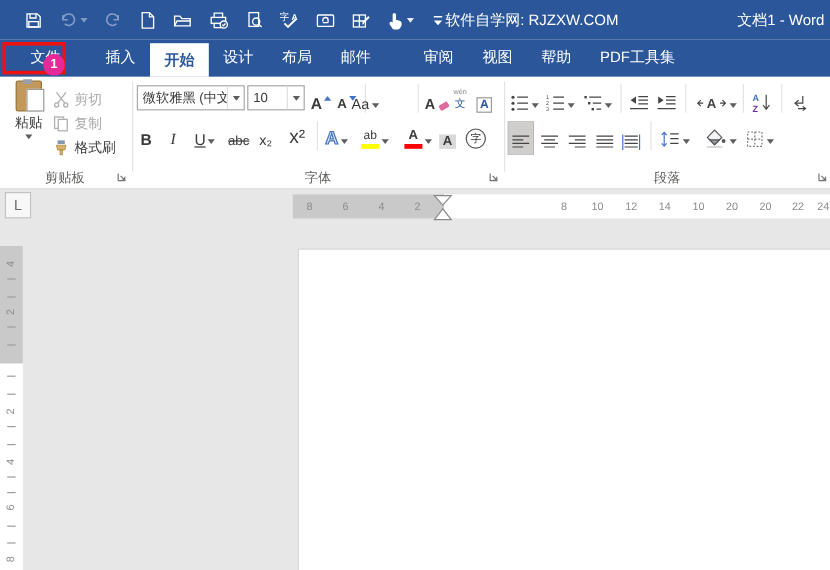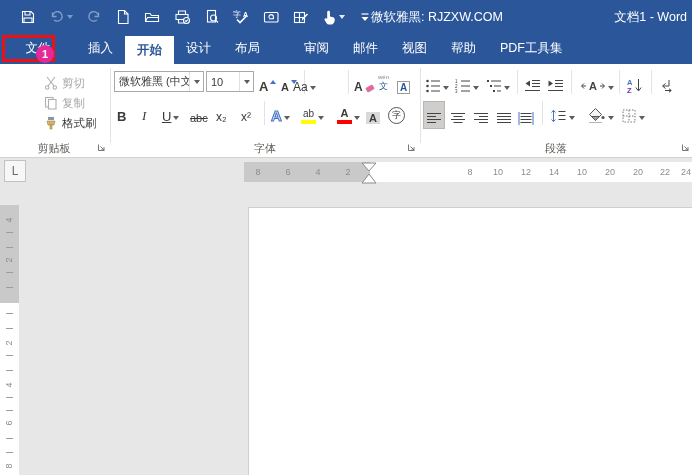--- a/index.html
+++ b/index.html
@@ -147,42 +147,50 @@
           </svg>
         <span class="wcar"></span>
       </span>
       <span class="qbtn">
         <svg width="14" height="14" viewBox="0 0 14 14">
             <path d="M3.5 4h7" stroke="#fff" stroke-width="1.2"></path>
             <path d="M3.5 7l3.5 4 3.5-4z" fill="#fff"></path>
           </svg>
       </span>
     </div>
-    <span class="site-title">微软雅黑: RJZXW.COM</span>
+    <span class="site-title">软件自学网: RJZXW.COM</span>
     <span class="doc-title">文档1 - Word</span>
   </div>
 
   <div class="tabs">
     <div class="tab file">文件</div>
     <div class="tab">插入</div>
     <div class="tab active">开始</div>
     <div class="tab">设计</div>
     <div class="tab">布局</div>
+    <div class="tab">邮件</div>
     <div class="tab mgl">审阅</div>
-    <div class="tab">邮件</div>
     <div class="tab">视图</div>
     <div class="tab">帮助</div>
     <div class="tab">PDF工具集</div>
   </div>
 
   <div class="annot-box"></div>
   <div class="annot-badge">1</div>
 
   <div class="ribbon">
 
+    <div class="big-btn" style="left:6px;top:3px;width:36px">
+      <span class="clipboard-ic">
+          <span class="clip"></span>
+          <span class="pg"></span>
+        </span>
+      <span>粘贴</span>
+      <span class="car" style="margin-bottom:0"></span>
+    </div>
     <div class="sm-btn" style="left:44px;top:10px">
       <svg width="14" height="14" viewBox="0 0 14 14" fill="none" stroke="#b0b0b0" stroke-width="1.1">
           <path d="M3 1l7 9M11 1L4 10"></path>
           <circle cx="3.2" cy="11.5" r="1.7"></circle>
           <circle cx="10.8" cy="11.5" r="1.7"></circle>
         </svg>
       <span class="dimtx">剪切</span>
     </div>
     <div class="sm-btn" style="left:44px;top:30px">
       <svg width="14" height="14" viewBox="0 0 14 14" fill="none" stroke="#b0b0b0" stroke-width="1.1">
@@ -256,21 +264,21 @@
         <span style="font-size:13px;text-decoration:underline">U</span>
         <span class="car"></span>
       </div>
     <div class="rbtn r2" style="left:190px">
         <span style="font-size:11px;text-decoration:line-through">abc</span>
       </div>
     <div class="rbtn r2" style="left:216px">
         <span style="font-size:12px">x₂</span>
       </div>
     <div class="rbtn r2" style="left:241px">
-        <span style="font-size:12px">x²</span>
+        <span style="font-size:16px">x²</span>
       </div>
     <div class="isep2" style="left:264px"></div>
     <div class="rbtn r2" style="left:271px">
       <span style="font-size:15px;font-weight:bold;color:#dce6f6;-webkit-text-stroke:1px #4472c4">A</span>
         <span class="car"></span>
     </div>
     <div class="rbtn r2" style="left:301px">
       <span class="stack">
           <span style="font-size:10px">ab</span>
           <span class="ebar" style="background:#ffff00"></span>

